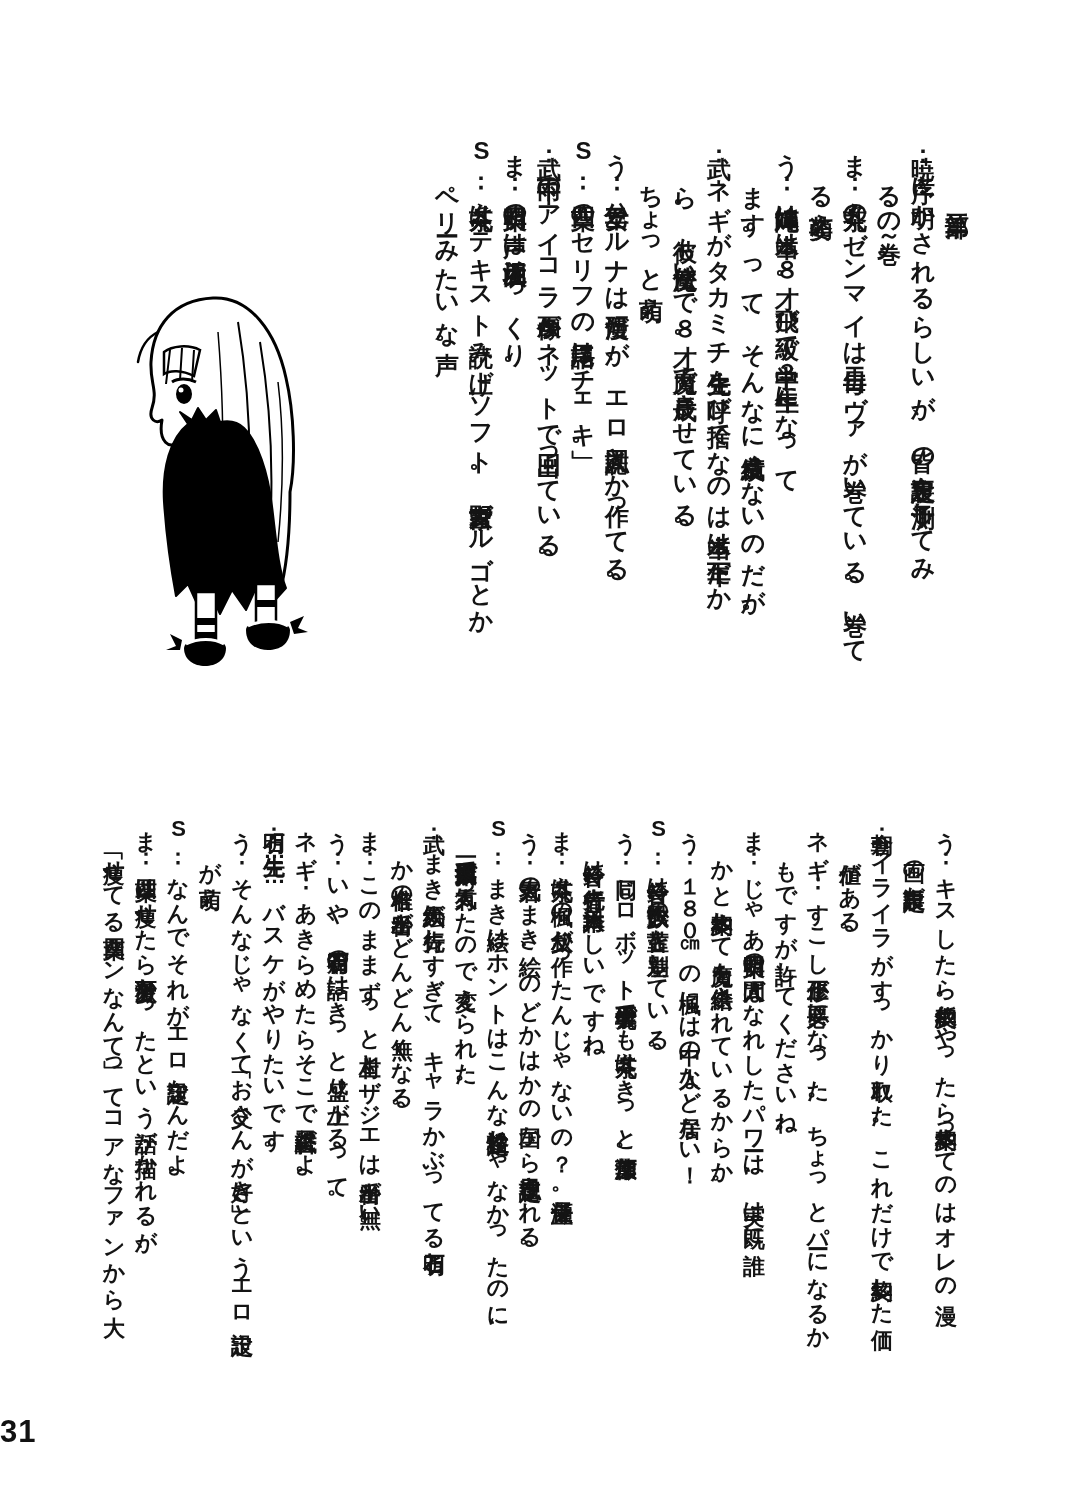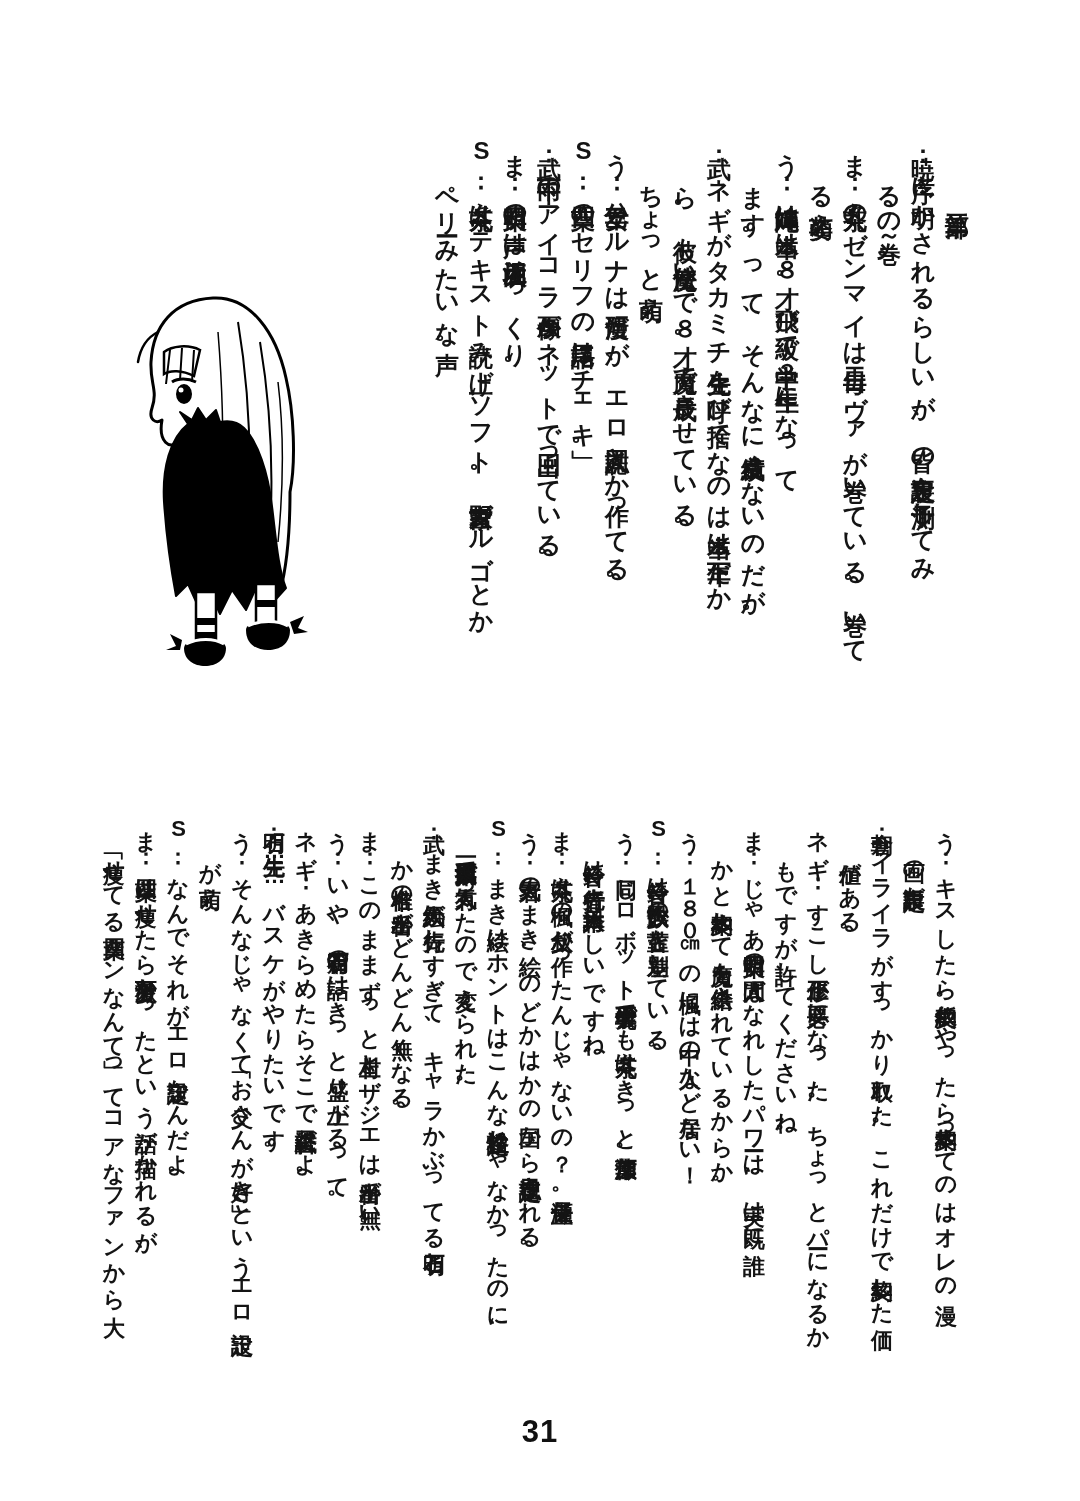--- a/index.html
+++ b/index.html
@@ -26,21 +26,20 @@
   .tline{white-space:nowrap;}
   .tline.indent{text-indent:1.35em;}
   #top-block .tline.header{text-indent:2.4em;}
   .illustration{
     position:absolute;left:118px;top:292px;
     width:205px;height:375px;margin:0;padding:0;
   }
   .illustration svg{display:block;width:100%;height:100%;}
   .page-number{
     position:absolute;top:1414px;left:0;width:1080px;
-    text-align:center;
     font-size:31px;font-weight:bold;color:#111;
     letter-spacing:1px;
   }
 </style>
 </head>
 <body>
 
 <div class="page">
 
   <section id="top-block" class="vblock">

